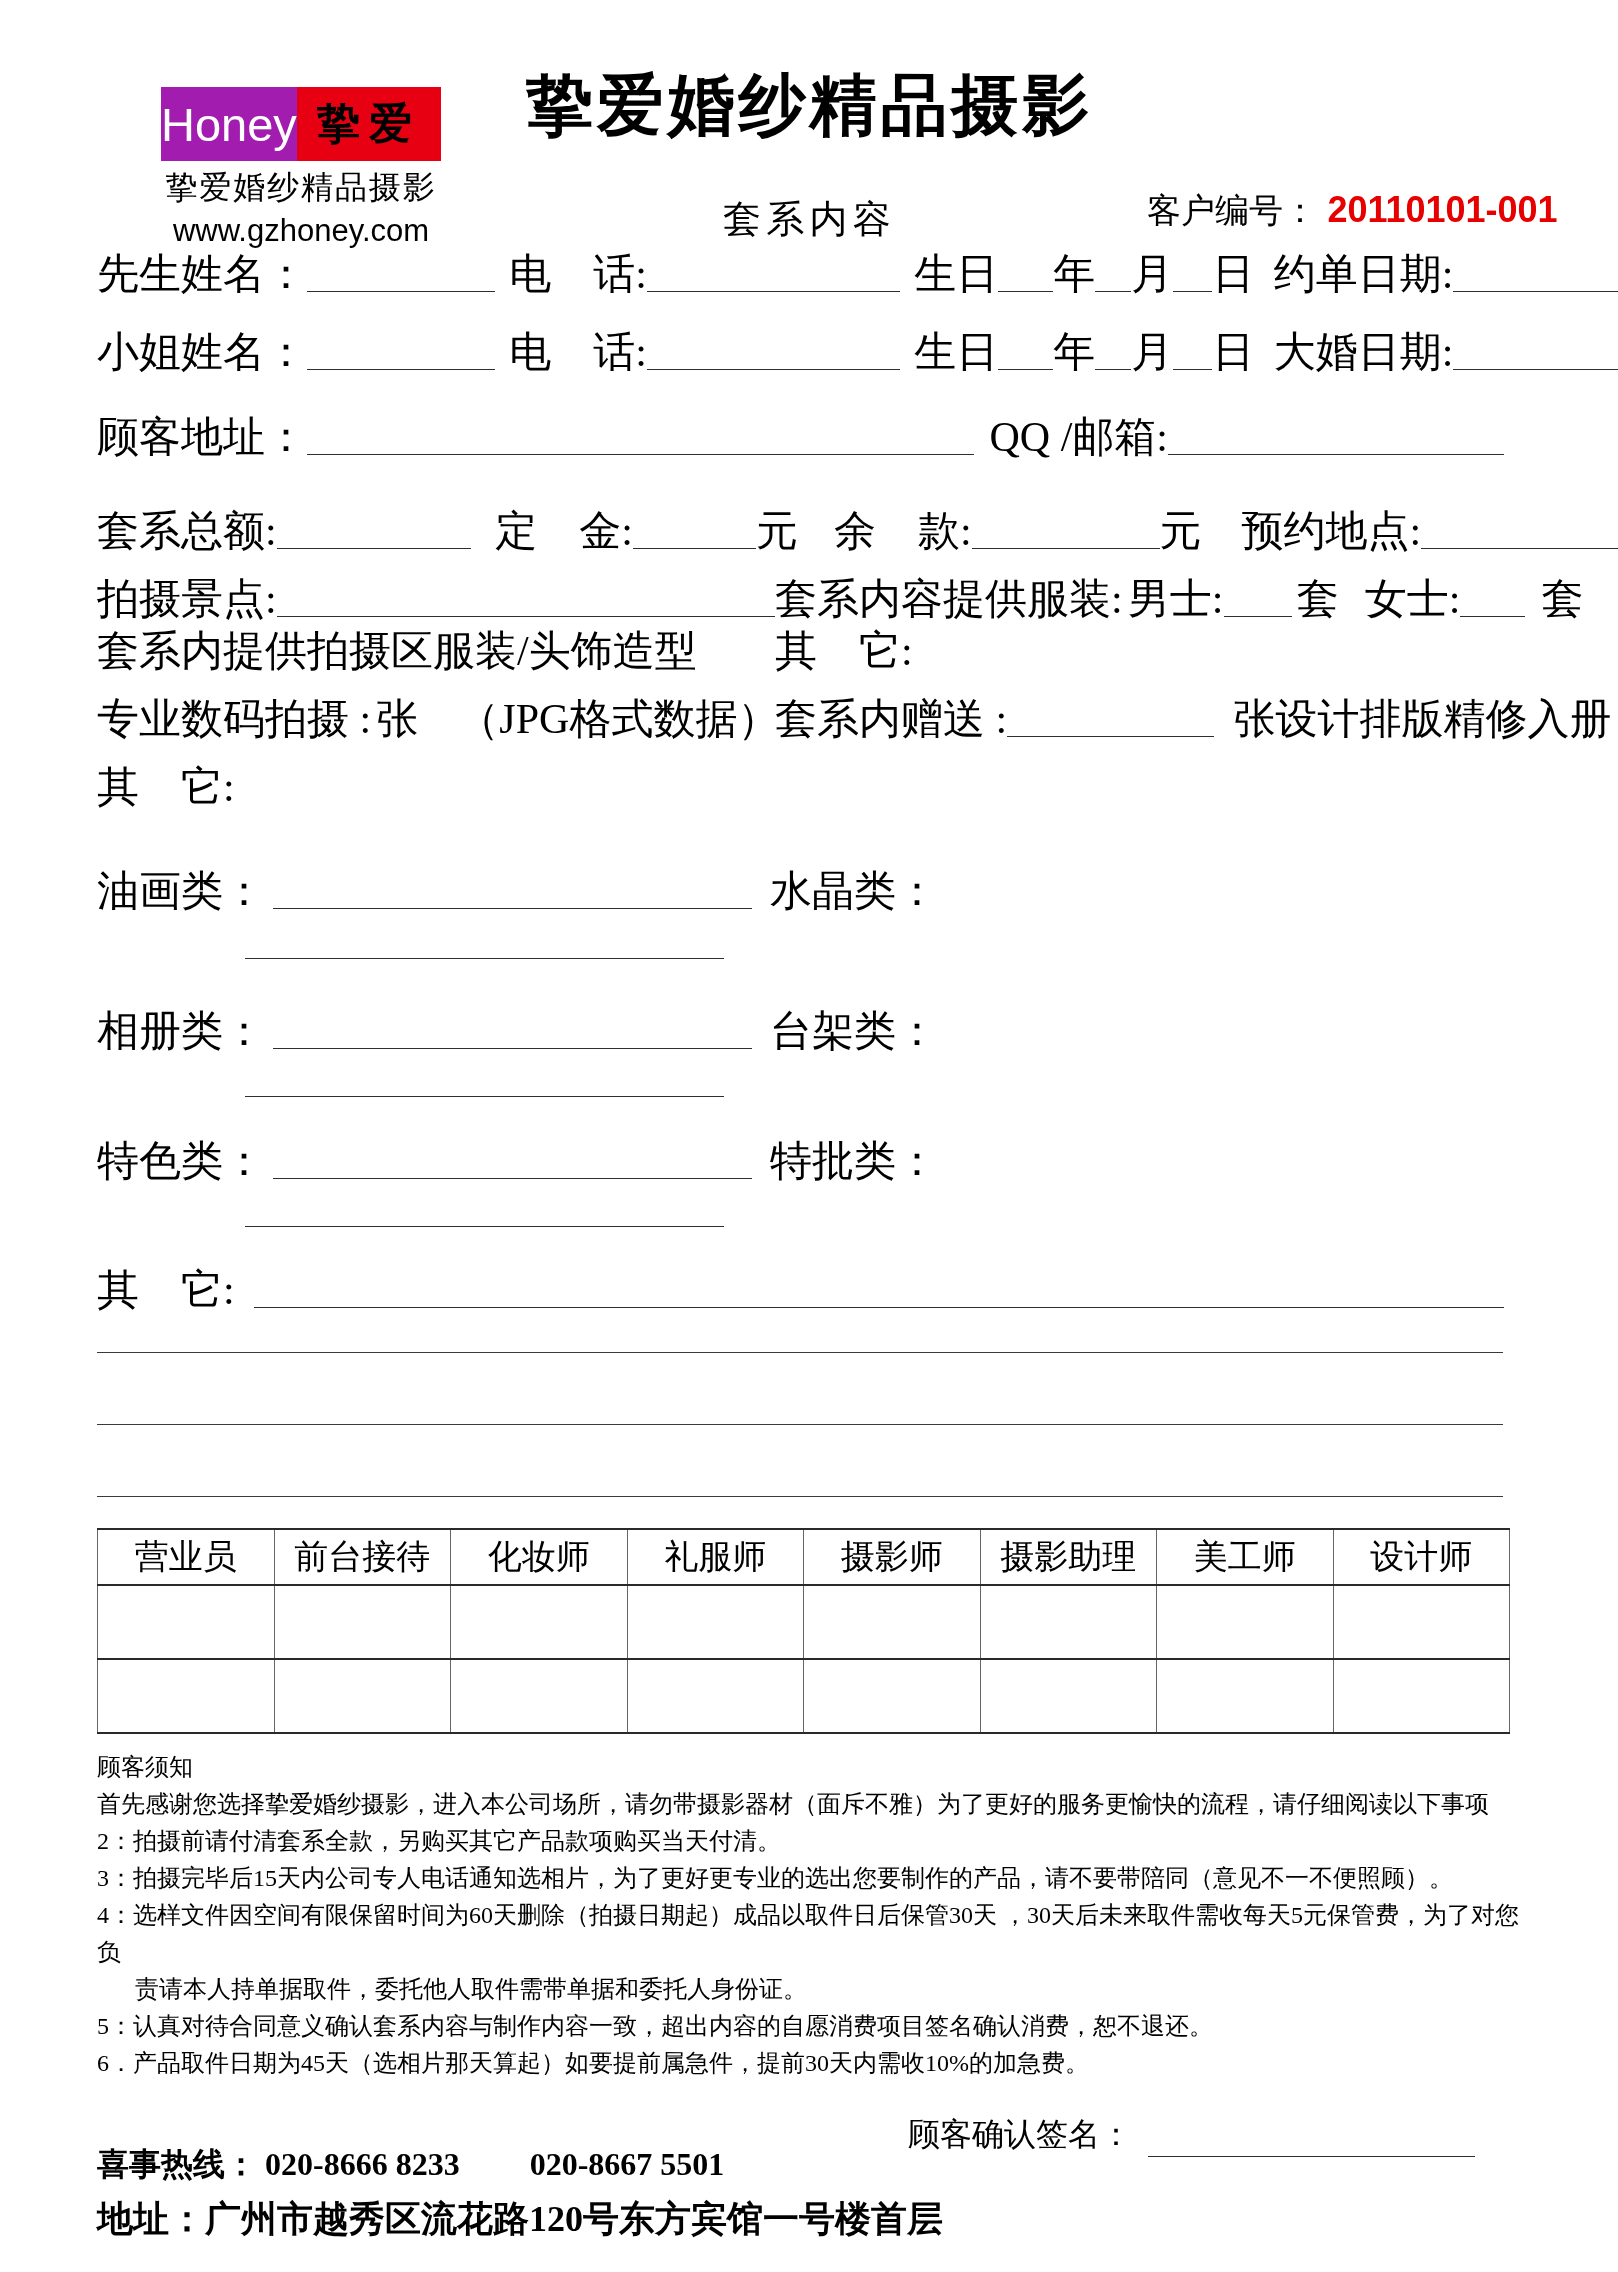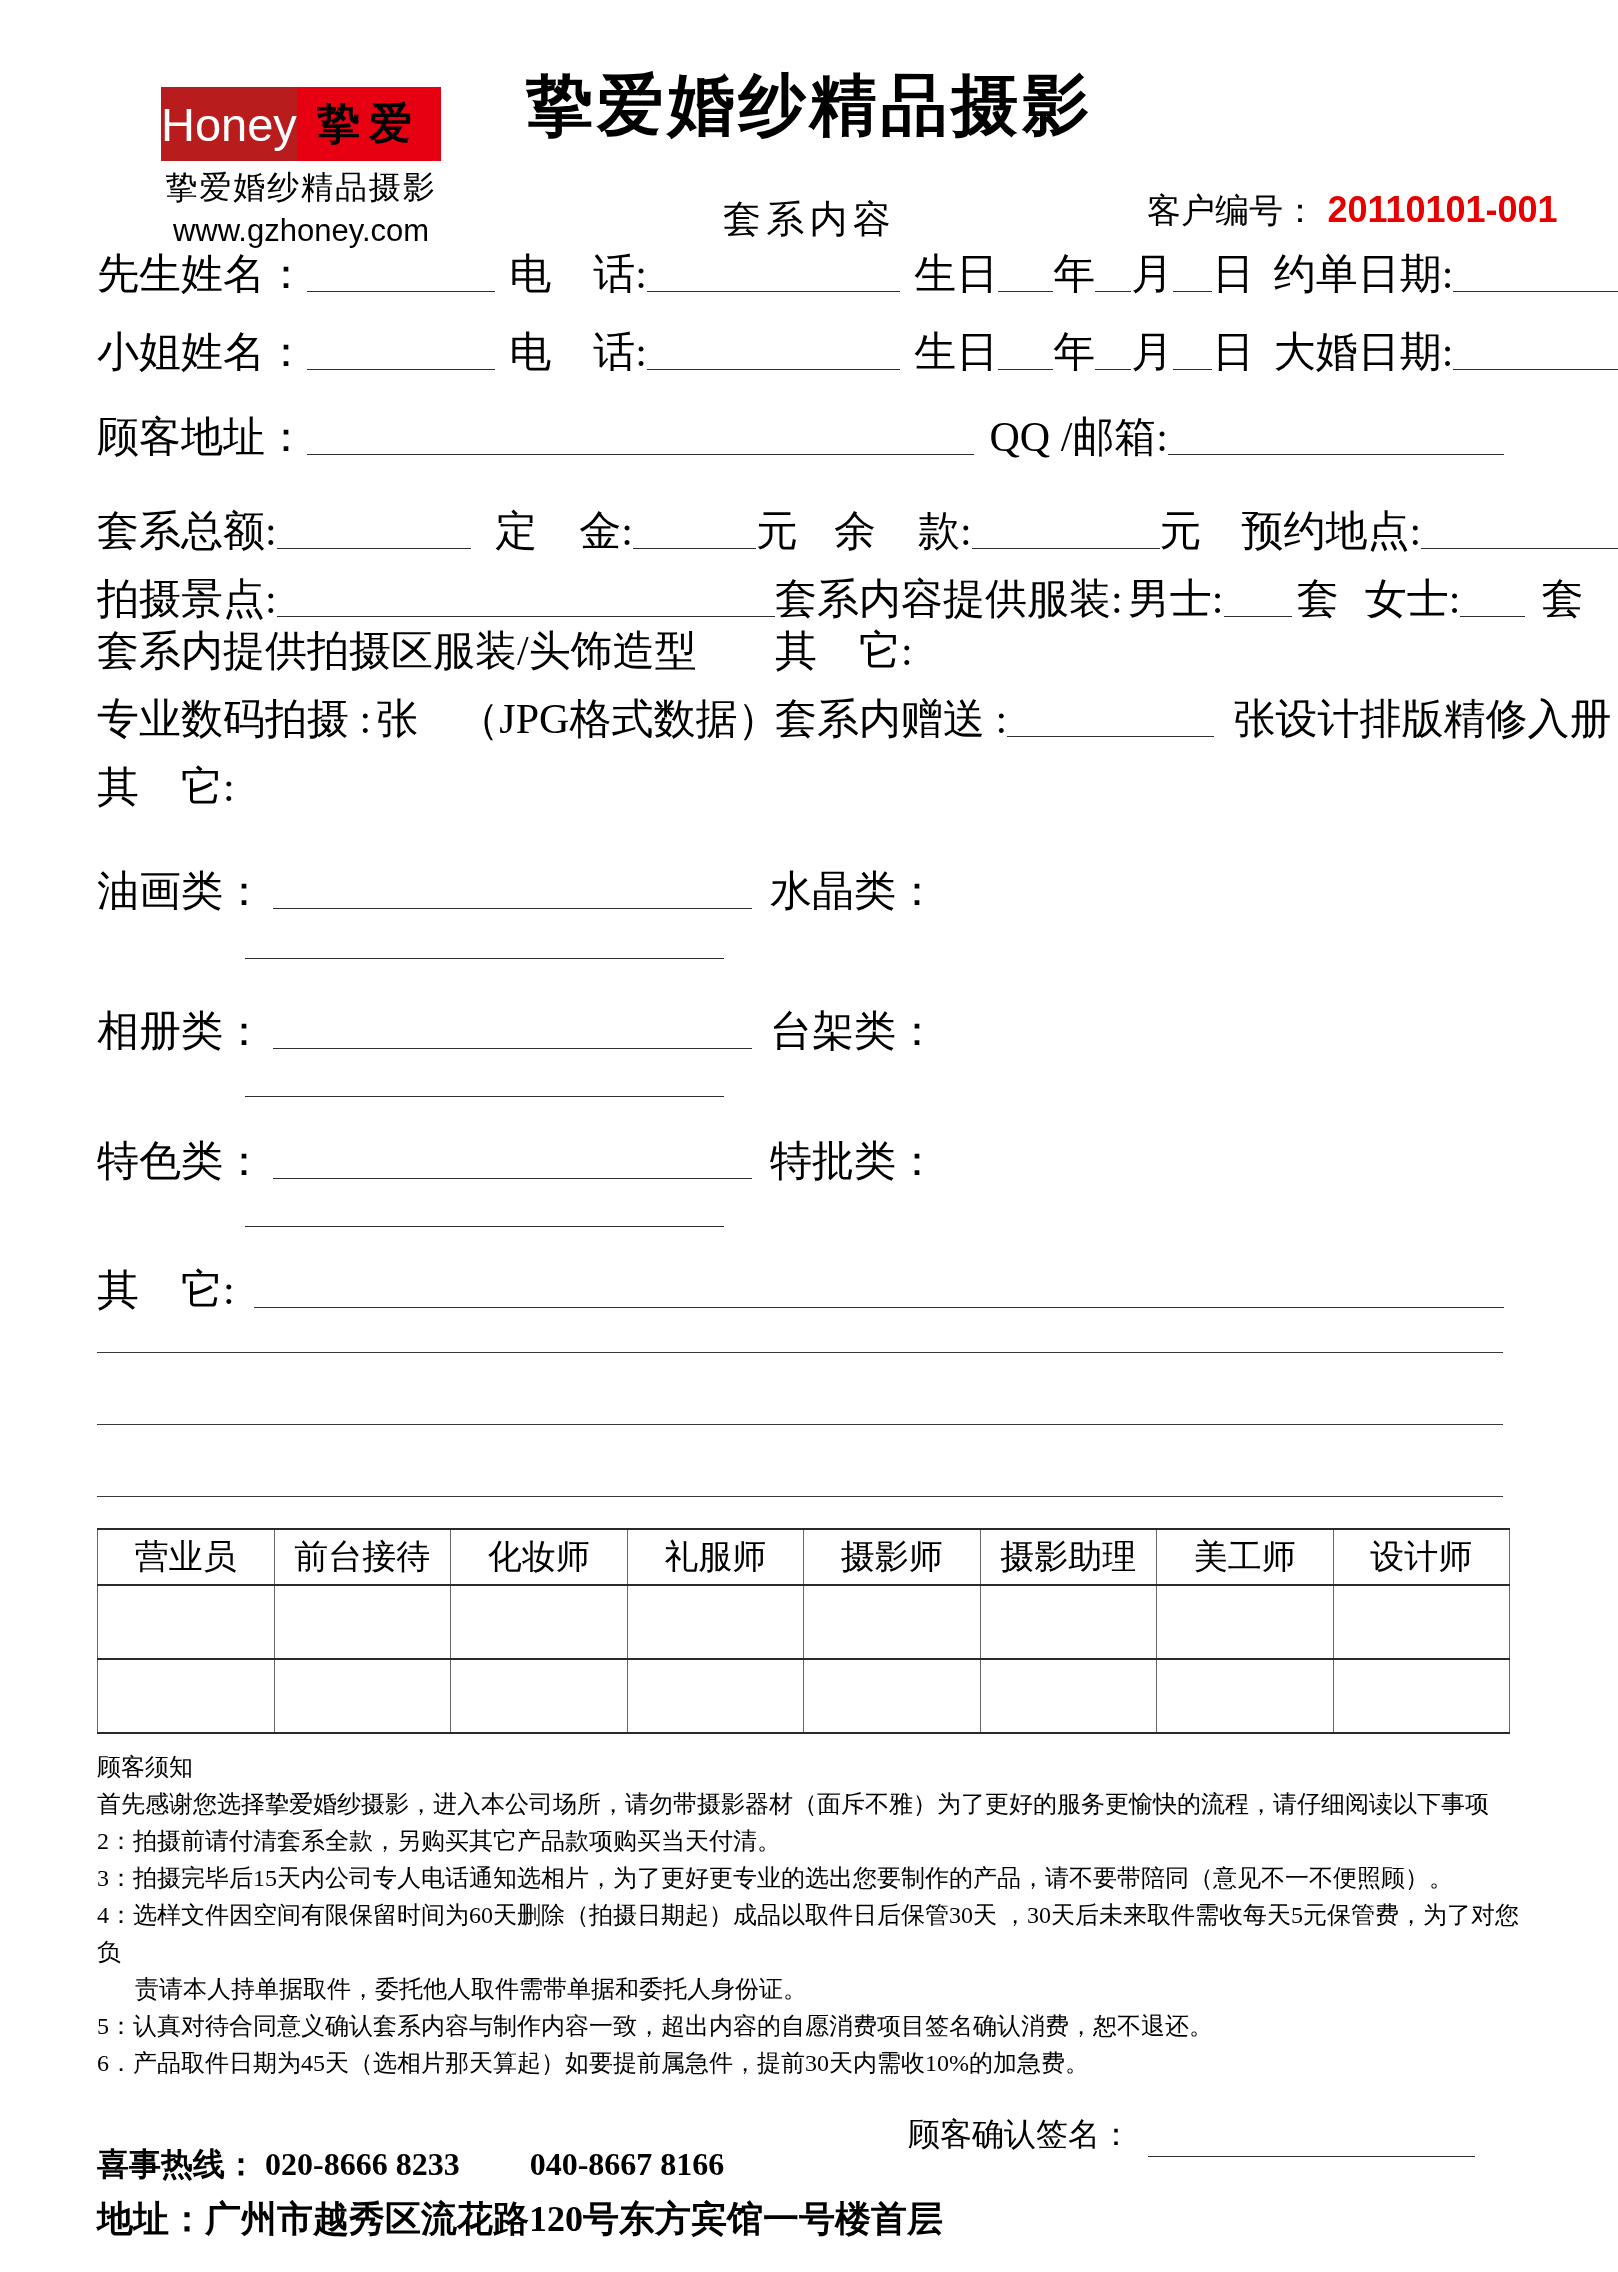--- a/index.html
+++ b/index.html
@@ -1,21 +1,21 @@
 <!DOCTYPE html>
 <html style="--logo-red: #e60012; --number-red: #e60000;font-size:10.4px"><head>
 <meta charset="utf-8">
 <style>
   html,body{margin:0;padding:0;background:#ffffff;}
   .page{position:relative;width:1619px;height:2273px;background:#fff;color:#000;
         font-family:"Liberation Serif","DejaVu Serif",serif;overflow:hidden;}
   
   .logo{position:absolute;left:161px;top:87px;width:280px;}
   .logo-box{display:flex;height:74px;}
-  .logo-black{background:#b91c1c;flex:0 0 135px;display:flex;align-items:center;justify-content:center;}
+  .logo-black{background:#a21caf;flex:0 0 135px;display:flex;align-items:center;justify-content:center;}
   .logo-black span{color:#fff;font-family:"Liberation Sans","DejaVu Sans",sans-serif;font-size:47px;}
   .logo-red{background:var(--logo-red,#e60012);flex:1;display:flex;align-items:center;justify-content:center;
             font-size:43px;font-weight:bold;letter-spacing:9px;}
   .logo-sub{font-size:32px;text-align:center;letter-spacing:1.9px;margin-top:5.2px;white-space:nowrap;}
   .logo-web{font-family:"Liberation Sans","DejaVu Sans",sans-serif;font-size:31px;text-align:center;margin-top:2.6px;}
   .title{position:absolute;top:60px;left:0;width:100%;text-align:center;
          font-size:67px;font-weight:bold;letter-spacing:3.9px;}
   .subtitle{position:absolute;top:194px;left:0;width:100%;text-align:center;font-size:38px;letter-spacing:5.2px;}
   .customer{position:absolute;top:188px;left:1147px;font-size:34px;white-space:nowrap;}
   .customer-num{color:var(--number-red,#e60000);font-weight:bold;font-size:36px;margin-left:10.4px;
@@ -293,20 +293,20 @@
     </div>
   </div>
 
   <div class="sign">
     <span>顾客确认签名：</span>
     <span class="u" style="width:327px;margin-left:16px"></span>
   </div>
   <div class="hotline">
     <span>喜事热线：</span>
     <span class="ph">020-8666 8233</span>
-    <span class="ph">040-8667 8166</span>
+    <span class="ph">020-8667 5501</span>
   </div>
   <div class="addr">
     <span>地址：</span><span>广州市越秀区流花路120号东方宾馆一号楼首层</span>
   </div>
 
 </div>
 
 
 </body></html>

